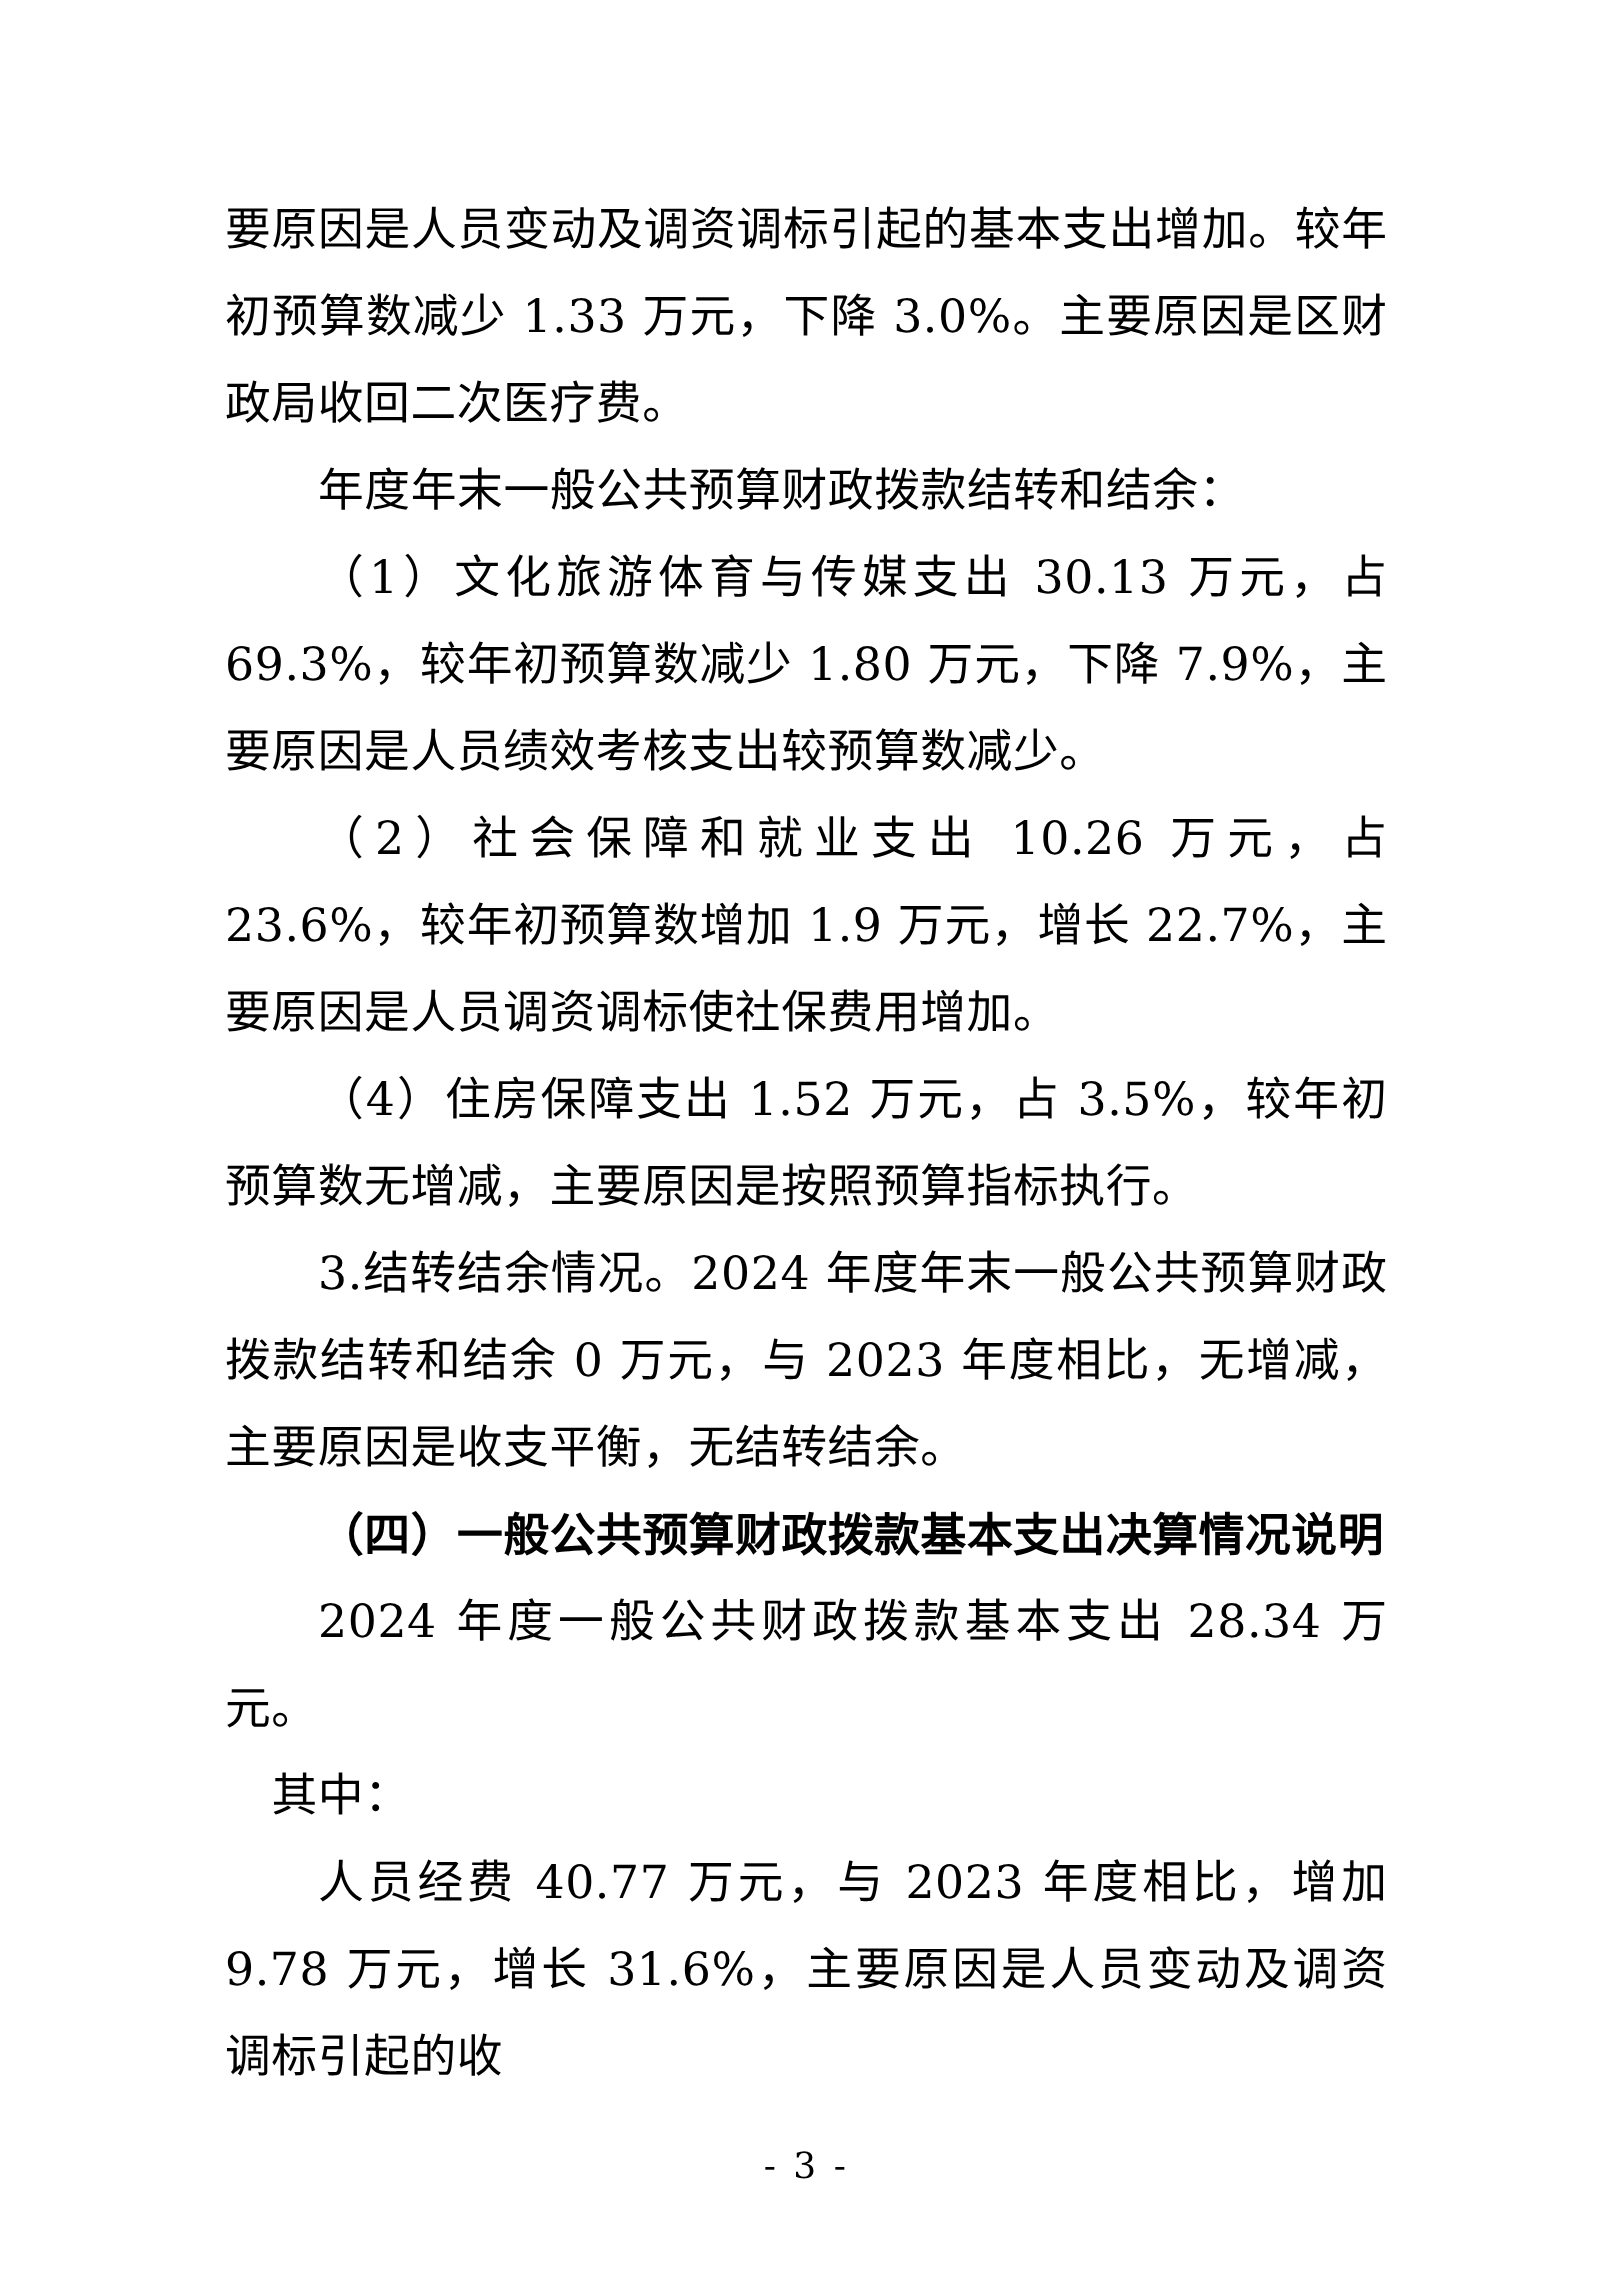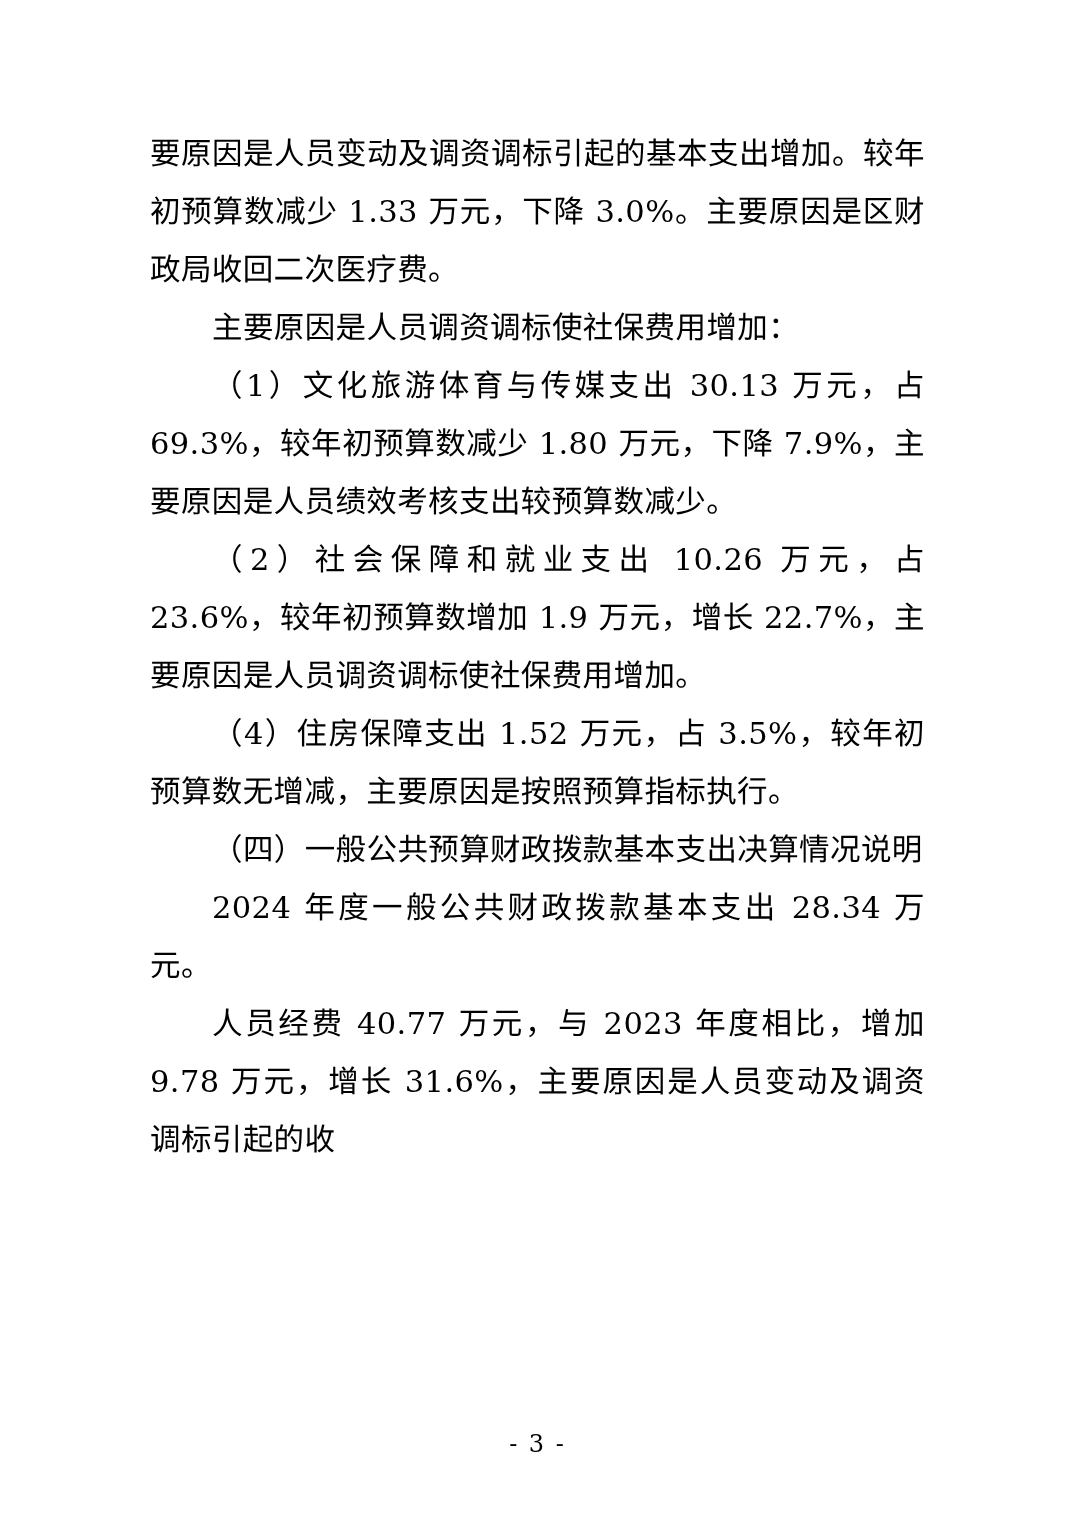--- a/index.html
+++ b/index.html
@@ -38,43 +38,45 @@
   .indent2 {
     text-indent: 62px;
   }
   .indent1 {
     text-indent: 31px;
   }
   .noindent {
     text-indent: 0;
   }
   .bold {
-    font-weight: 400;
+    font-weight: 700;
   }
   .footer {
     position: absolute;
     left: 0;
     bottom: 62px;
     width: 1075px;
     text-align: center;
     font-size: 24px;
     font-family: "DejaVu Serif", "Liberation Serif", serif;
     letter-spacing: 2px;
     color: #000;
   }
 </style>
 </head>
 <body>
 
 <div class="page">
   <div class="body-text">
     <p class="noindent">要原因是人员变动及调资调标引起的基本支出增加。较年初预算数减少 1.33 万元，下降 3.0%。主要原因是区财政局收回二次医疗费。</p>
-    <p class="indent2">主要原因是人员调资调标使社保费用增加：</p>
+    <p class="indent2">年度年末一般公共预算财政拨款结转和结余：</p>
     <p class="indent2">（1）文化旅游体育与传媒支出 30.13 万元，占 69.3%，较年初预算数减少 1.80 万元，下降 7.9%，主要原因是人员绩效考核支出较预算数减少。</p>
     <p class="indent2">（2）社会保障和就业支出 10.26 万元，占 23.6%，较年初预算数增加 1.9 万元，增长 22.7%，主要原因是人员调资调标使社保费用增加。</p>
     <p class="indent2">（4）住房保障支出 1.52 万元，占 3.5%，较年初预算数无增减，主要原因是按照预算指标执行。</p>
+    <p class="indent2">3.结转结余情况。2024 年度年末一般公共预算财政拨款结转和结余 0 万元，与 2023 年度相比，无增减，主要原因是收支平衡，无结转结余。</p>
     <p class="indent2 bold">（四）一般公共预算财政拨款基本支出决算情况说明</p>
     <p class="indent2">2024 年度一般公共财政拨款基本支出 28.34 万元。</p>
+    <p class="indent1">其中：</p>
     <p class="indent2">人员经费 40.77 万元，与 2023 年度相比，增加 9.78 万元，增长 31.6%，主要原因是人员变动及调资调标引起的收</p>
   </div>
 </div>
 
 <div class="footer">- 3 -</div>
 
 </body></html>

